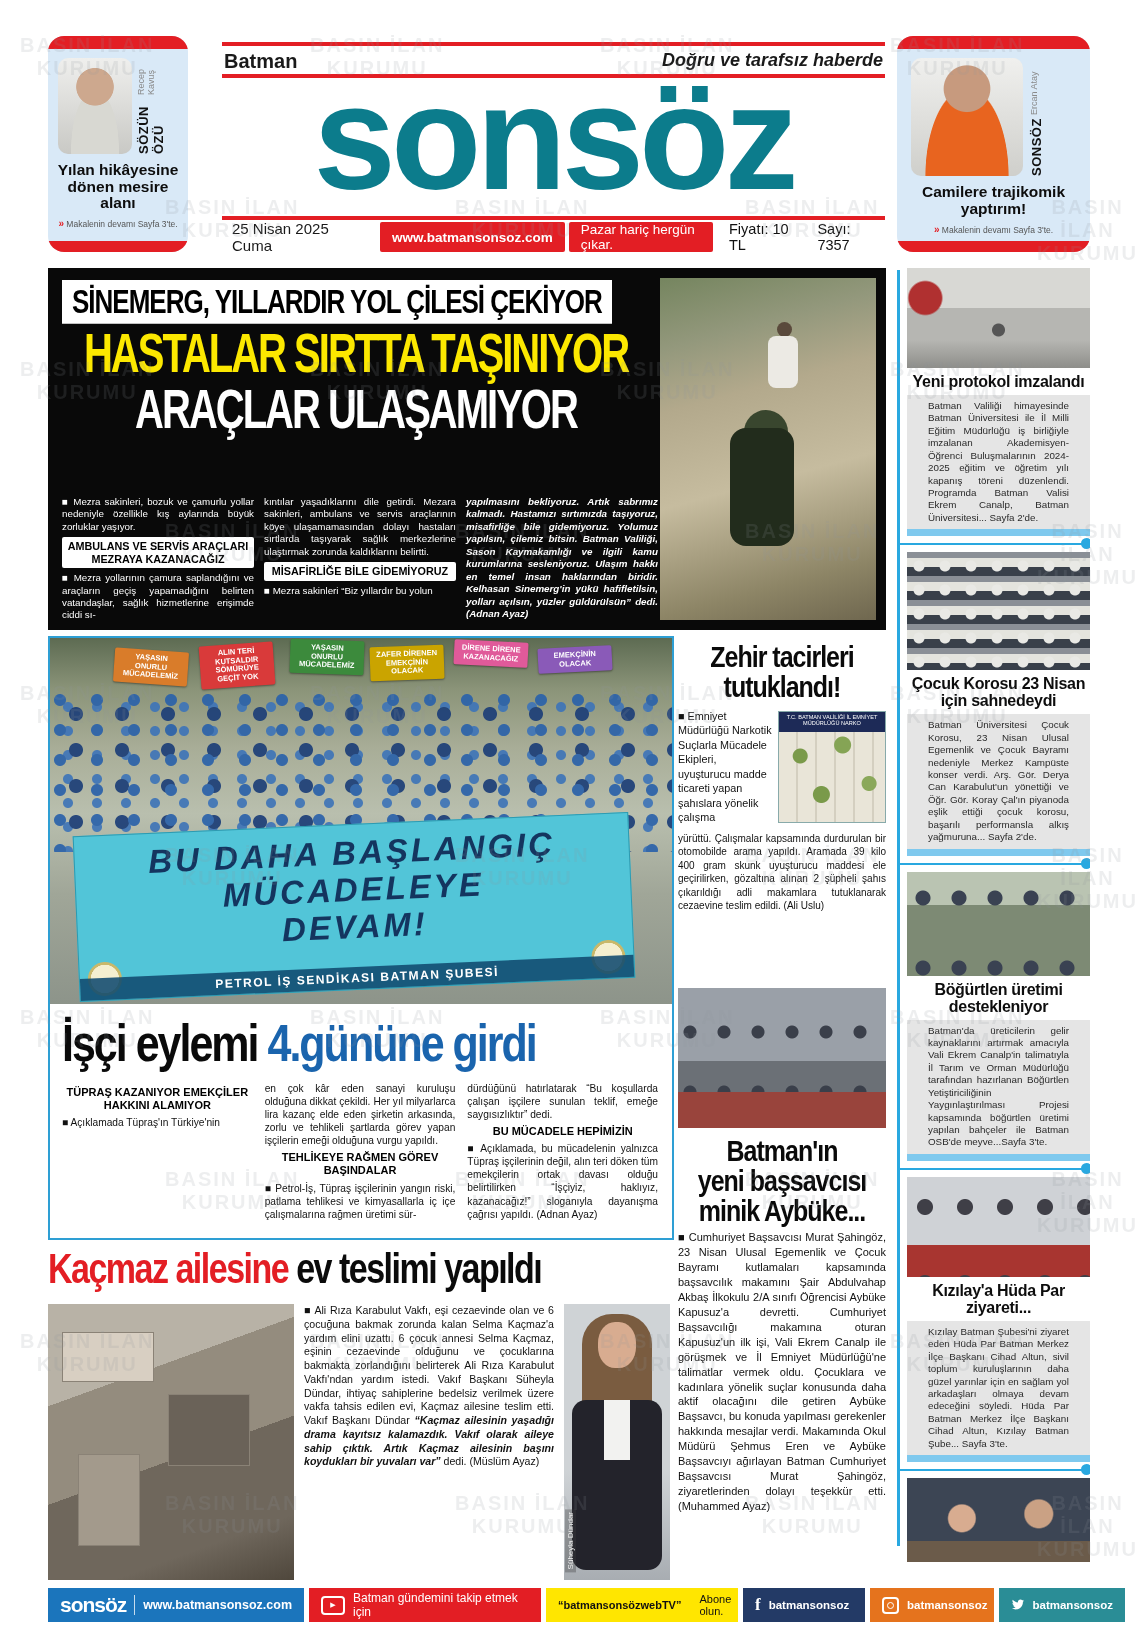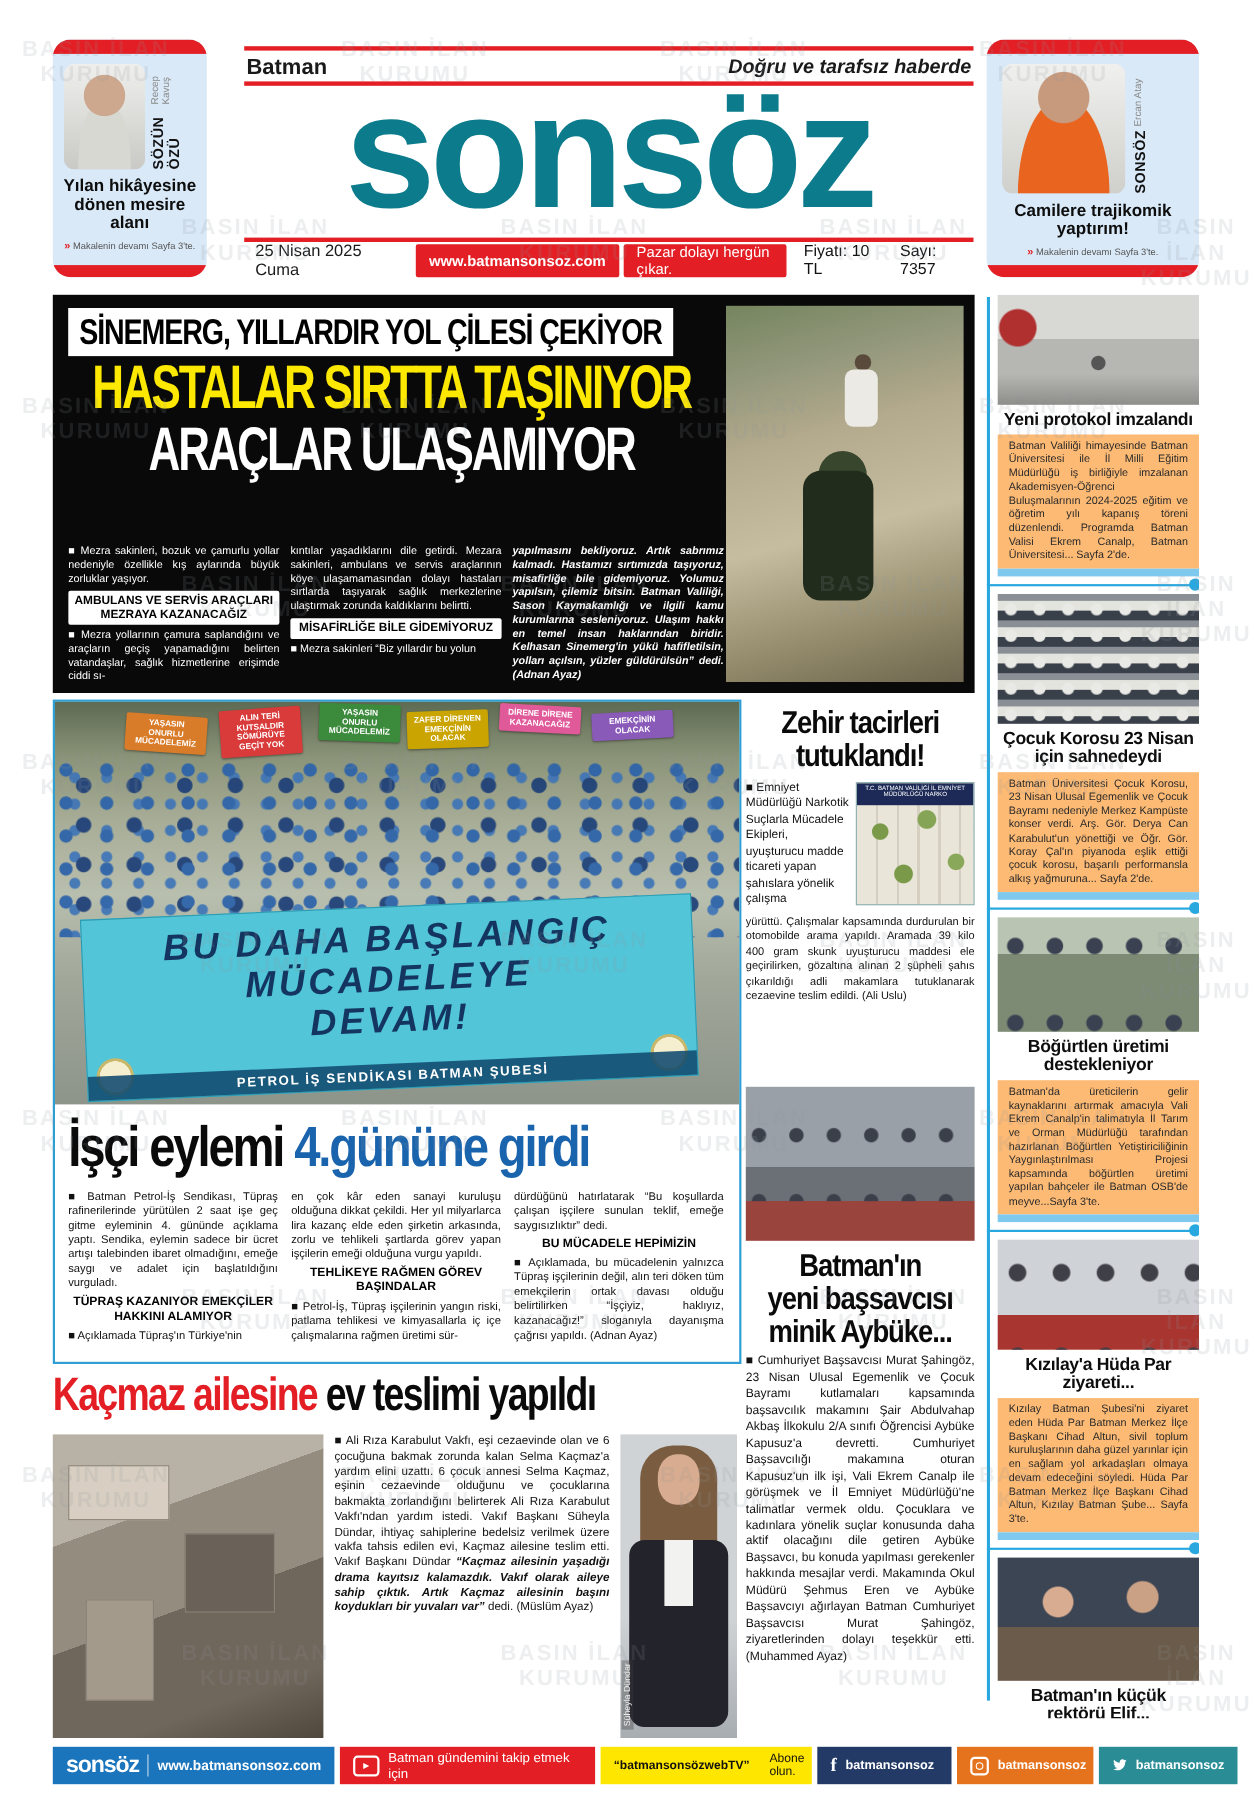--- a/index.html
+++ b/index.html
@@ -140,21 +140,21 @@
   .sph2x{background-size:26px 24px}
   .sph3{background:radial-gradient(circle at 16px 26px,#3a4252 7px,transparent 8px),
         linear-gradient(180deg,#bac4b2 0 32%,#7d8a74 32% 100%)}
   .sph4{background:radial-gradient(circle at 18px 30px,#3f3f47 7.5px,transparent 8.5px),
         linear-gradient(180deg,#cfd2d6 0 68%,#a83530 68% 100%)}
   .sph5{background:radial-gradient(circle at 30% 36%,#d8ac90 0 9%,transparent 10%),
         radial-gradient(circle at 72% 32%,#caa184 0 9%,transparent 10%),
         linear-gradient(180deg,#3c4554 0 56%,#6b5b4a 56% 100%)}
   .stitle{font-weight:bold;font-size:16px;text-align:center;line-height:1.06;padding:6px 2px 4px;color:#0d0d0d;
           letter-spacing:-.3px}
-  .sbody2{background:#fdba74;font-size:9.8px;line-height:1.27;text-align:justify;padding:5px 10px;color:#2a2a2a}
+  .sbody2{background:#e5e5e5;font-size:9.8px;line-height:1.27;text-align:justify;padding:5px 21px;color:#2a2a2a}
   .sbar{height:7px;background:#7fc9ee}
   .sconn{height:16px;position:relative}
   .sconn .cl{position:absolute;left:-10px;right:5px;top:7px;height:2px;background:#29a8e0}
   .sconn .cd{position:absolute;right:-2px;top:2px;width:11px;height:11px;border-radius:50%;background:#29a8e0}
   
   .footer{position:absolute;left:48px;top:1588px;height:34px;display:flex;gap:5px;z-index:2}
   .fseg{display:flex;align-items:center;gap:8px;padding:0 12px;color:#fff;font-size:12.5px;font-weight:bold}
   .f-blue{background:#1b75bc;width:232px}
   .flogo{font-size:21px;letter-spacing:-1px}
   .fdiv{width:1px;height:20px;background:rgba(255,255,255,.75)}
@@ -271,21 +271,21 @@
   <div class="masthead">
     <div class="mrule" style="top:12px"></div>
     <div class="mcity">Batman</div>
     <div class="mtag">Doğru ve tarafsız haberde</div>
     <div class="mrule" style="top:44px"></div>
     <div class="mlogo">sonsöz</div>
     <div class="mrule" style="top:186px"></div>
     <div class="mstrip">
       <div class="mdate">25 Nisan 2025 Cuma</div>
       <div class="mred b">www.batmansonsoz.com</div>
-      <div class="mred">Pazar dolayı hergün çıkar.</div>
+      <div class="mred">Pazar hariç hergün çıkar.</div>
       <div class="mplain">Fiyatı: 10 TL</div>
       <div class="mplain">Sayı: 7357</div>
     </div>
   </div>
 
   <div class="ccard" style="left:897px;top:36px;width:193px;height:216px">
     <div class="cbar"></div>
     <div class="cphoto portrait2" style="left:14px;top:22px;width:112px;height:118px"></div>
     <div class="cvert" style="left:132px;top:22px;height:118px">
       <span class="ccol">SONSÖZ</span>
@@ -339,21 +339,20 @@
         <div class="blogo" style="left:8px"></div>
         <div class="blogo" style="right:8px"></div>
         <div class="bsub">PETROL İŞ SENDİKASI BATMAN ŞUBESİ</div>
       </div>
     </div>
     <div class="phead">
       <span class="blk">İşçi eylemi</span><span class="blu"> 4.gününe girdi</span>
     </div>
     <div class="pcols">
       <div class="pcol">
-        <div>■ Batman Petrol-İş Sendikası, Tüpraş rafinerilerinde yürütülen 2 saat işe geç gitme eyleminin 4. gününde açıklama yaptı. Sendika, eylemin sadece bir ücret artışı talebinden ibaret olmadığını, emeğe saygı ve adalet için başlatıldığını vurguladı.</div>
         <div class="psub">TÜPRAŞ KAZANIYOR EMEKÇİLER HAKKINI ALAMIYOR</div>
         <div>■ Açıklamada Tüpraş'ın Türkiye'nin</div>
       </div>
       <div class="pcol">
         <div>en çok kâr eden sanayi kuruluşu olduğuna dikkat çekildi. Her yıl milyarlarca lira kazanç elde eden şirketin arkasında, zorlu ve tehlikeli şartlarda görev yapan işçilerin emeği olduğuna vurgu yapıldı.</div>
         <div class="psub">TEHLİKEYE RAĞMEN GÖREV BAŞINDALAR</div>
         <div>■ Petrol-İş, Tüpraş işçilerinin yangın riski, patlama tehlikesi ve kimyasallarla iç içe çalışmalarına rağmen üretimi sür-</div>
       </div>
       <div class="pcol">
         <div>dürdüğünü hatırlatarak “Bu koşullarda çalışan işçilere sunulan teklif, emeğe saygısızlıktır” dedi.</div>

